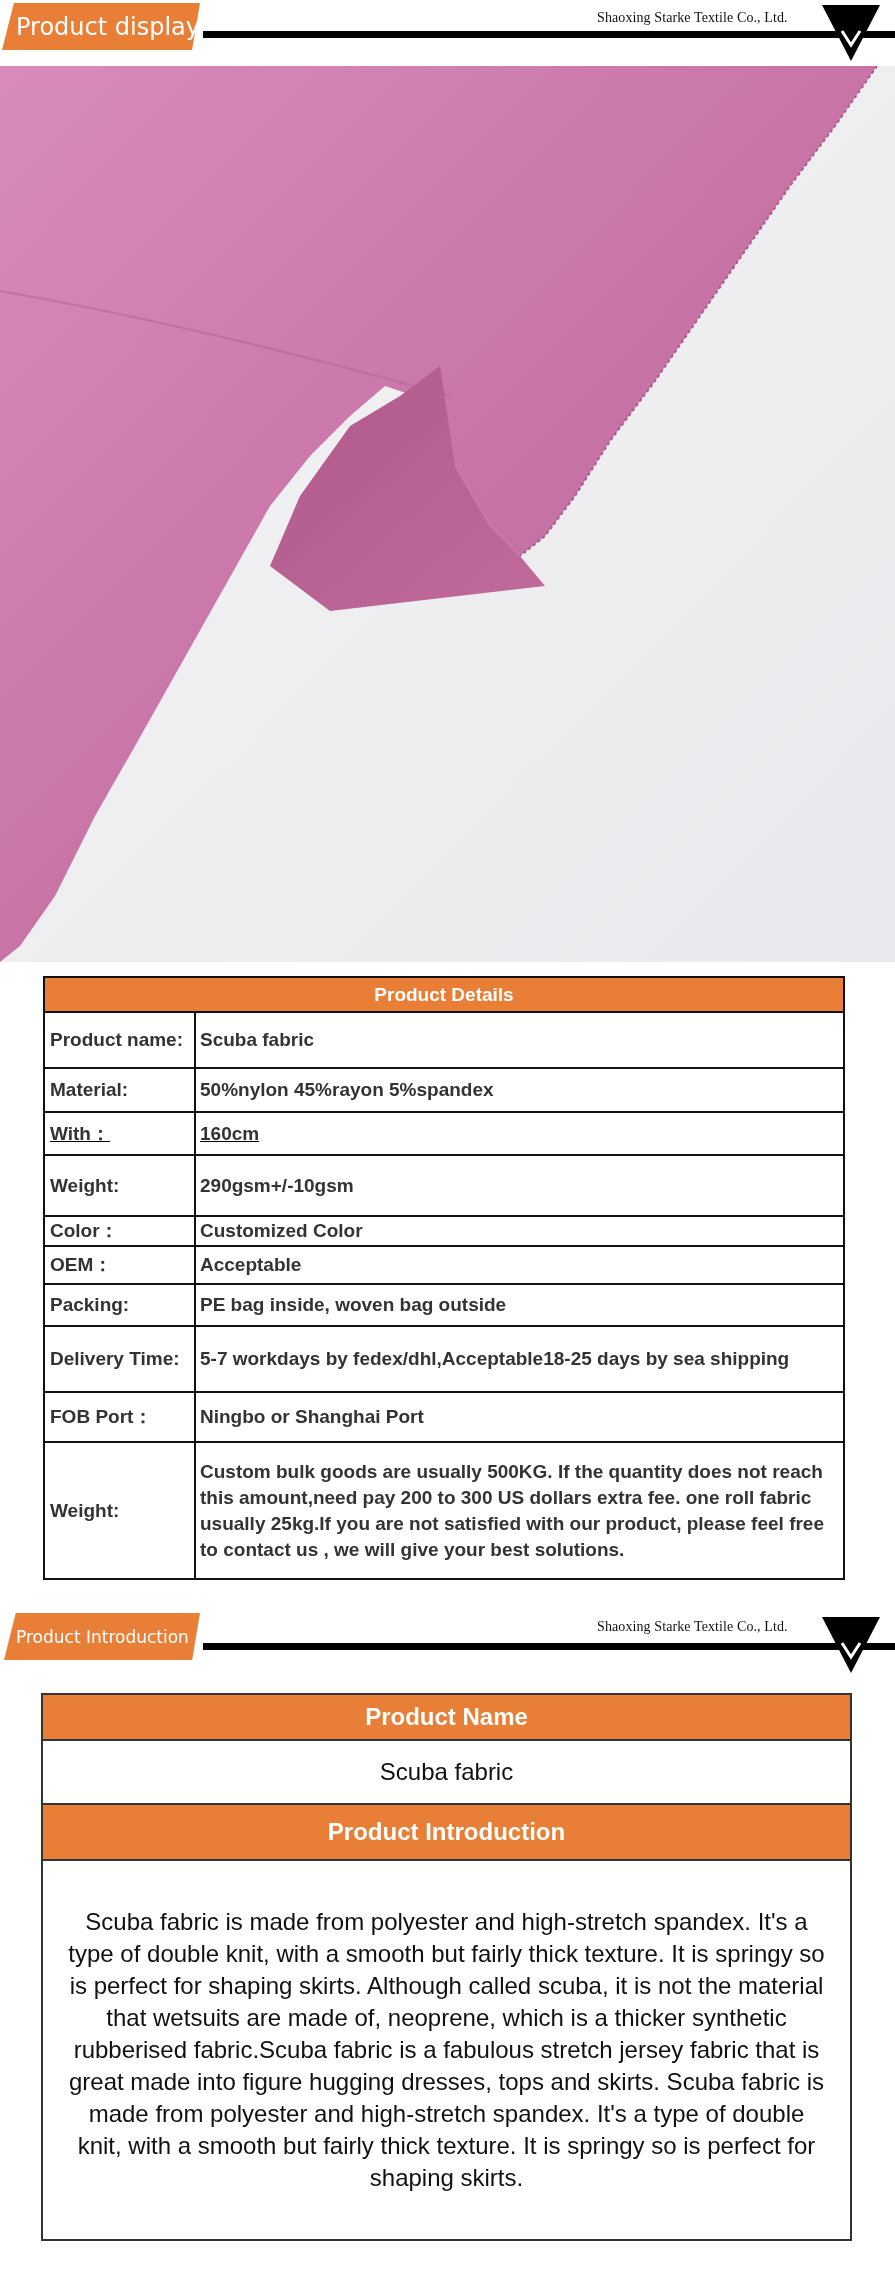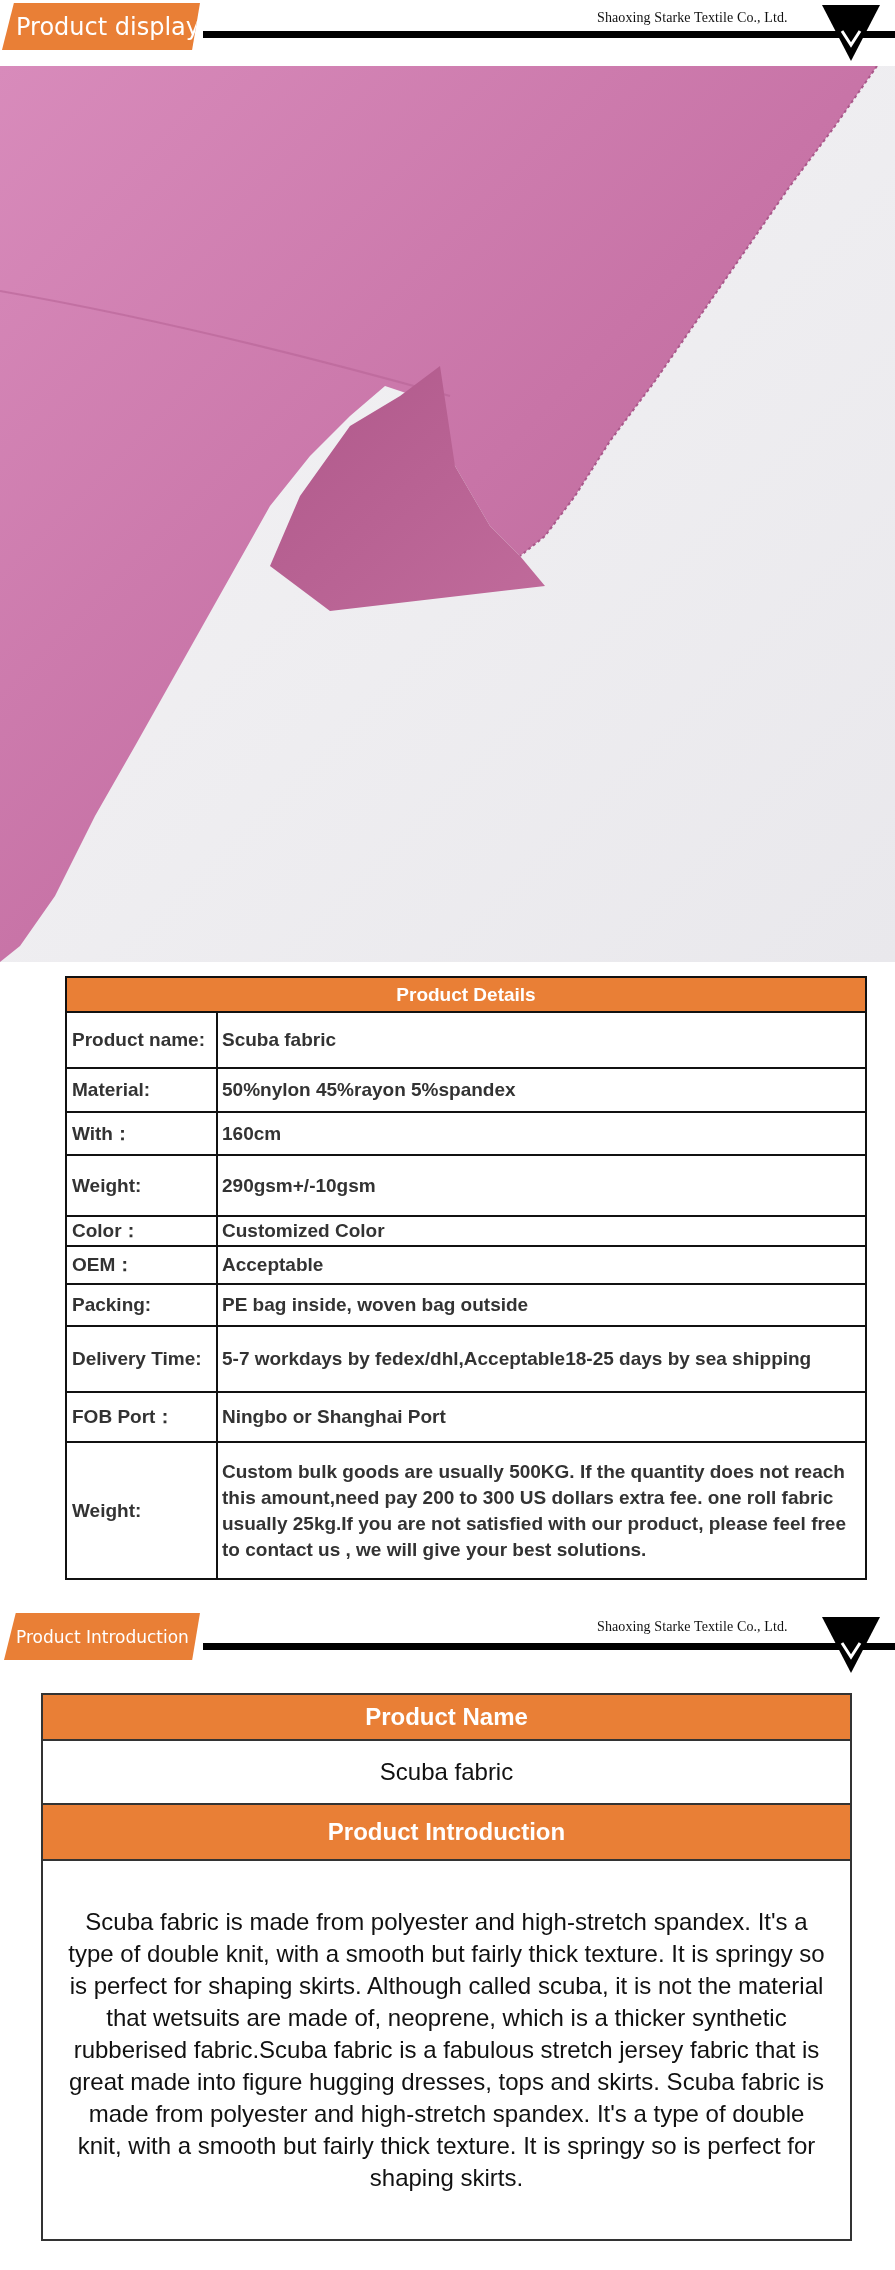--- a/index.html
+++ b/index.html
@@ -18,21 +18,21 @@
       position: absolute; font-family: "Liberation Serif", serif; color: #111;
       white-space: nowrap; letter-spacing: 0.1px;
     }
     .band .logo { position: absolute; }
 
     
     .photo { position: absolute; left: 0; top: 66px; width: 895px; height: 896px; overflow: hidden; }
     .photo svg { display: block; }
 
     
-    .details { position: absolute; left: 65px; top: 976px; width: 802px; border-collapse: collapse; border: 2px solid #eab308; }
+    .details { position: absolute; left: 43px; top: 976px; width: 802px; border-collapse: collapse; border: 2px solid #eab308; }
     .details td, .details th { border: 2px solid #111; font-weight: bold; color: #333; font-size: 19px; line-height: 24px; }
     .details th { background: #e97f36; color: #fff; font-size: 19px; height: 33px; padding: 0; text-align: center; }
     .details td.k { width: 140px; padding: 2px 4px 2px 5px; vertical-align: middle; }
     .details td.v { padding: 2px 6px 2px 4px; vertical-align: middle; }
 
     
     .intro { position: absolute; left: 41px; top: 1693px; width: 811px; border: 2px solid #333; box-sizing: border-box; }
     .intro .hdr { background: #e97f36; color: #fff; font-weight: bold; text-align: center; font-size: 24px; display: flex; align-items: center; justify-content: center; }
     .intro .row { border-top: 2px solid #333; }
     .intro .name-val { height: 62px; display: flex; align-items: center; justify-content: center; font-size: 24px; color: #111; }
@@ -88,21 +88,21 @@
     <th colspan="2">Product Details</th>
   </tr>
   <tr style="height:56px;">
     <td class="k">Product name:</td>
     <td class="v">Scuba fabric</td>
   </tr>
   <tr style="height:44px;">
     <td class="k">Material:</td>
     <td class="v">50%nylon 45%rayon 5%spandex</td>
   </tr>
-  <tr style="height:43px;">
+  <tr style="height:43px;text-decoration:underline;">
     <td class="k">With：</td>
     <td class="v">160cm</td>
   </tr>
   <tr style="height:61px;">
     <td class="k">Weight:</td>
     <td class="v">290gsm+/-10gsm</td>
   </tr>
   <tr style="height:26px;">
     <td class="k">Color：</td>
     <td class="v">Customized Color</td>

